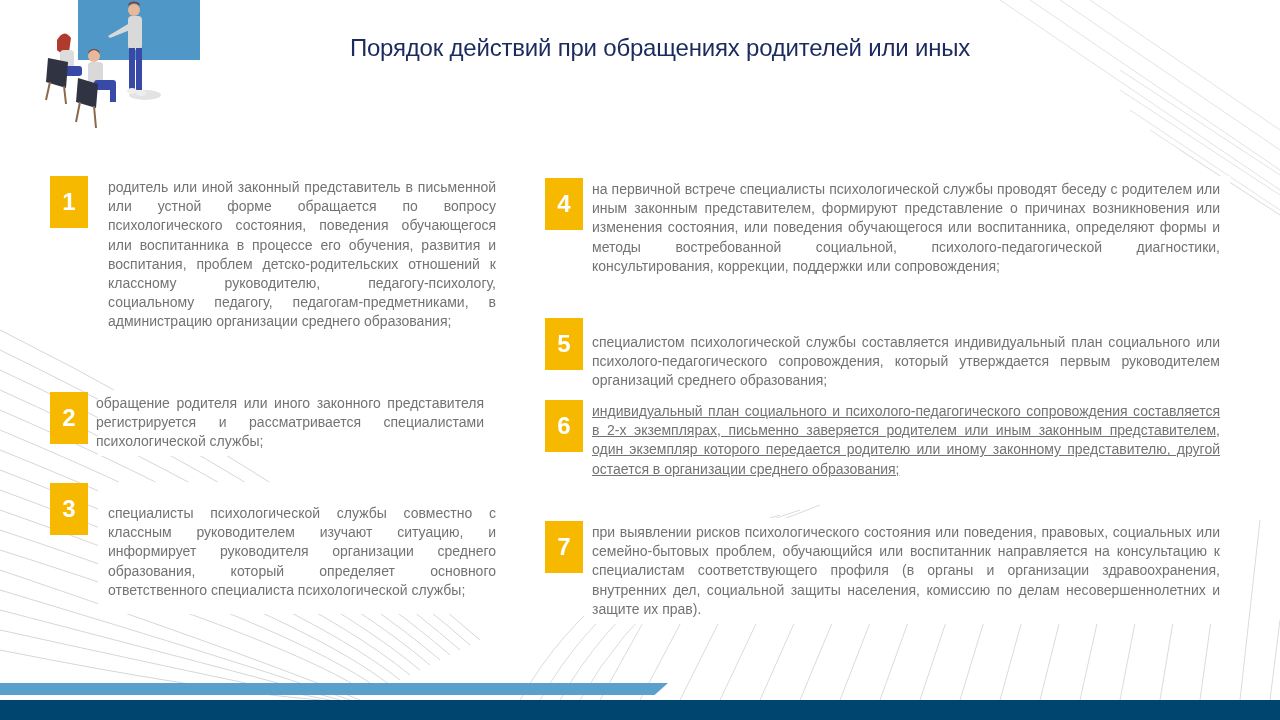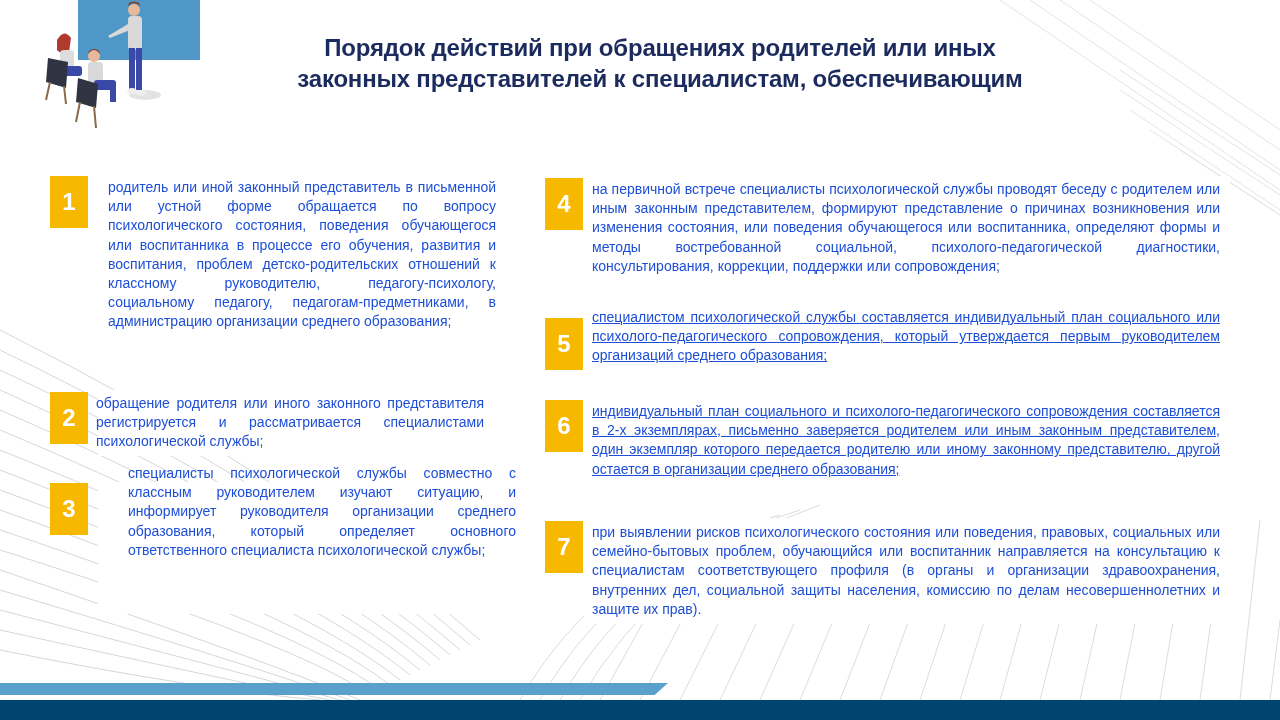--- a/index.html
+++ b/index.html
@@ -9,35 +9,35 @@
     font-family:"Liberation Sans", sans-serif;
   }
   .bg-lines {
     position:absolute; inset:0; z-index:0;
   }
   .illustration {
     position:absolute; left:20px; top:0; width:190px; height:135px; z-index:1;
   }
   .title {
     position:absolute; left:210px; top:32px; width:900px;
-    text-align:center; color:#1b2b5e; font-weight:bold;
+    text-align:center; color:#1b2b5e; font-weight:normal;
     font-size:24px; line-height:31px; z-index:2;
     font-family:"Liberation Sans", sans-serif;
     letter-spacing:-0.2px;
   }
   .step {
     position:absolute; z-index:2; background:#ffffff;
   }
   .num {
     position:absolute; width:38px; height:52px; background:#f7b800;
     color:#ffffff; font-weight:bold; font-size:24px;
     display:flex; align-items:center; justify-content:center;
   }
   .txt {
-    position:absolute; color:#1d4ed8; font-size:14px; line-height:19.2px;
+    position:absolute; color:#737373; font-size:14px; line-height:19.2px;
     text-align:justify;
   }
   .band-light2 {
     position:absolute; left:0; top:683px; width:668px; height:12px;
     background:#5aa0cd; z-index:3;
     clip-path:polygon(0 0, 100% 0, 98% 100%, 0 100%);
   }
   .band-dark {
     position:absolute; left:0; top:700px; width:1280px; height:20px;
     background:#004470; z-index:3;
@@ -127,43 +127,42 @@
   <path d="M68 54 q6 -8 12 0 l-1 -3 q-5 -4 -10 0z" fill="#8a3a22"></path>
   <rect x="68" y="62" width="15" height="24" rx="4" fill="#d9d9d9"></rect>
   <rect x="74" y="80" width="22" height="10" rx="3" fill="#3949a8"></rect>
   <rect x="90" y="84" width="6" height="18" fill="#3949a8"></rect>
   <path d="M58 78 L 78 84 L 76 108 L 56 102z" fill="#2f3342"></path>
   <path d="M60 102 L 56 122 M74 106 L 76 128" stroke="#8a6a4a" stroke-width="2"></path>
 </svg>
 
 <div class="title">
   <div>Порядок действий при обращениях родителей или иных</div>
-  <div>законных представителей к специалистам, обеспечивающим</div>
 </div>
 
 <div class="step" style="left:98px;top:176px;width:408px;height:196px;">
 </div>
 <div class="num" style="left:50px;top:176px;z-index:3;">1</div>
 <div class="txt" style="left:108px;top:178px;width:388px;z-index:3;">родитель или иной законный представитель в письменной или устной форме обращается по вопросу психологического состояния, поведения обучающегося или воспитанника в процессе его обучения, развития и воспитания, проблем детско-родительских отношений к классному руководителю, педагогу-психологу, социальному педагогу, педагогам-предметниками, в администрацию организации среднего образования;</div>
 
 <div class="step" style="left:98px;top:390px;width:408px;height:66px;"></div>
 <div class="num" style="left:50px;top:392px;z-index:3;">2</div>
 <div class="txt" style="left:96px;top:394px;width:388px;z-index:3;">обращение родителя или иного законного представителя регистрируется и рассматривается специалистами психологической службы;</div>
 
 <div class="step" style="left:98px;top:482px;width:408px;height:132px;"></div>
 <div class="num" style="left:50px;top:483px;z-index:3;">3</div>
-<div class="txt" style="left:108px;top:464px;width:388px;z-index:3;margin-left:20px;">специалисты психологической службы совместно с классным руководителем изучают ситуацию, и информирует руководителя организации среднего образования, который определяет основного ответственного специалиста психологической службы;</div>
+<div class="txt" style="left:108px;top:504px;width:388px;z-index:3;">специалисты психологической службы совместно с классным руководителем изучают ситуацию, и информирует руководителя организации среднего образования, который определяет основного ответственного специалиста психологической службы;</div>
 
 <div class="step" style="left:584px;top:176px;width:646px;height:126px;"></div>
 <div class="num" style="left:545px;top:178px;z-index:3;">4</div>
 <div class="txt" style="left:592px;top:180px;width:628px;z-index:3;">на первичной встрече специалисты психологической службы проводят беседу с родителем или иным законным представителем, формируют представление о причинах возникновения или изменения состояния, или поведения обучающегося или воспитанника, определяют формы и методы востребованной социальной, психолого-педагогической диагностики, консультирования, коррекции, поддержки или сопровождения;</div>
 
 <div class="step" style="left:584px;top:316px;width:646px;height:66px;"></div>
 <div class="num" style="left:545px;top:318px;z-index:3;">5</div>
-<div class="txt" style="left:592px;top:308px;width:628px;z-index:3;text-decoration:underline;">специалистом психологической службы составляется индивидуальный план социального или психолого-педагогического сопровождения, который утверждается первым руководителем организаций среднего образования;</div>
+<div class="txt" style="left:592px;top:333px;width:628px;z-index:3;">специалистом психологической службы составляется индивидуальный план социального или психолого-педагогического сопровождения, который утверждается первым руководителем организаций среднего образования;</div>
 
 <div class="step" style="left:584px;top:398px;width:646px;height:106px;"></div>
 <div class="num" style="left:545px;top:400px;z-index:3;">6</div>
 <div class="txt" style="left:592px;top:402px;width:628px;z-index:3;text-decoration:underline;">индивидуальный план социального и психолого-педагогического сопровождения составляется в 2-х экземплярах, письменно заверяется родителем или иным законным представителем, один экземпляр которого передается родителю или иному законному представителю, другой остается в организации среднего образования;</div>
 
 <div class="step" style="left:584px;top:518px;width:646px;height:106px;"></div>
 <div class="num" style="left:545px;top:521px;z-index:3;">7</div>
 <div class="txt" style="left:592px;top:523px;width:628px;z-index:3;">при выявлении рисков психологического состояния или поведения, правовых, социальных или семейно-бытовых проблем, обучающийся или воспитанник направляется на консультацию к специалистам соответствующего профиля (в органы и организации здравоохранения, внутренних дел, социальной защиты населения, комиссию по делам несовершеннолетних и защите их прав).</div>
 
 <div class="band-light2"></div>

